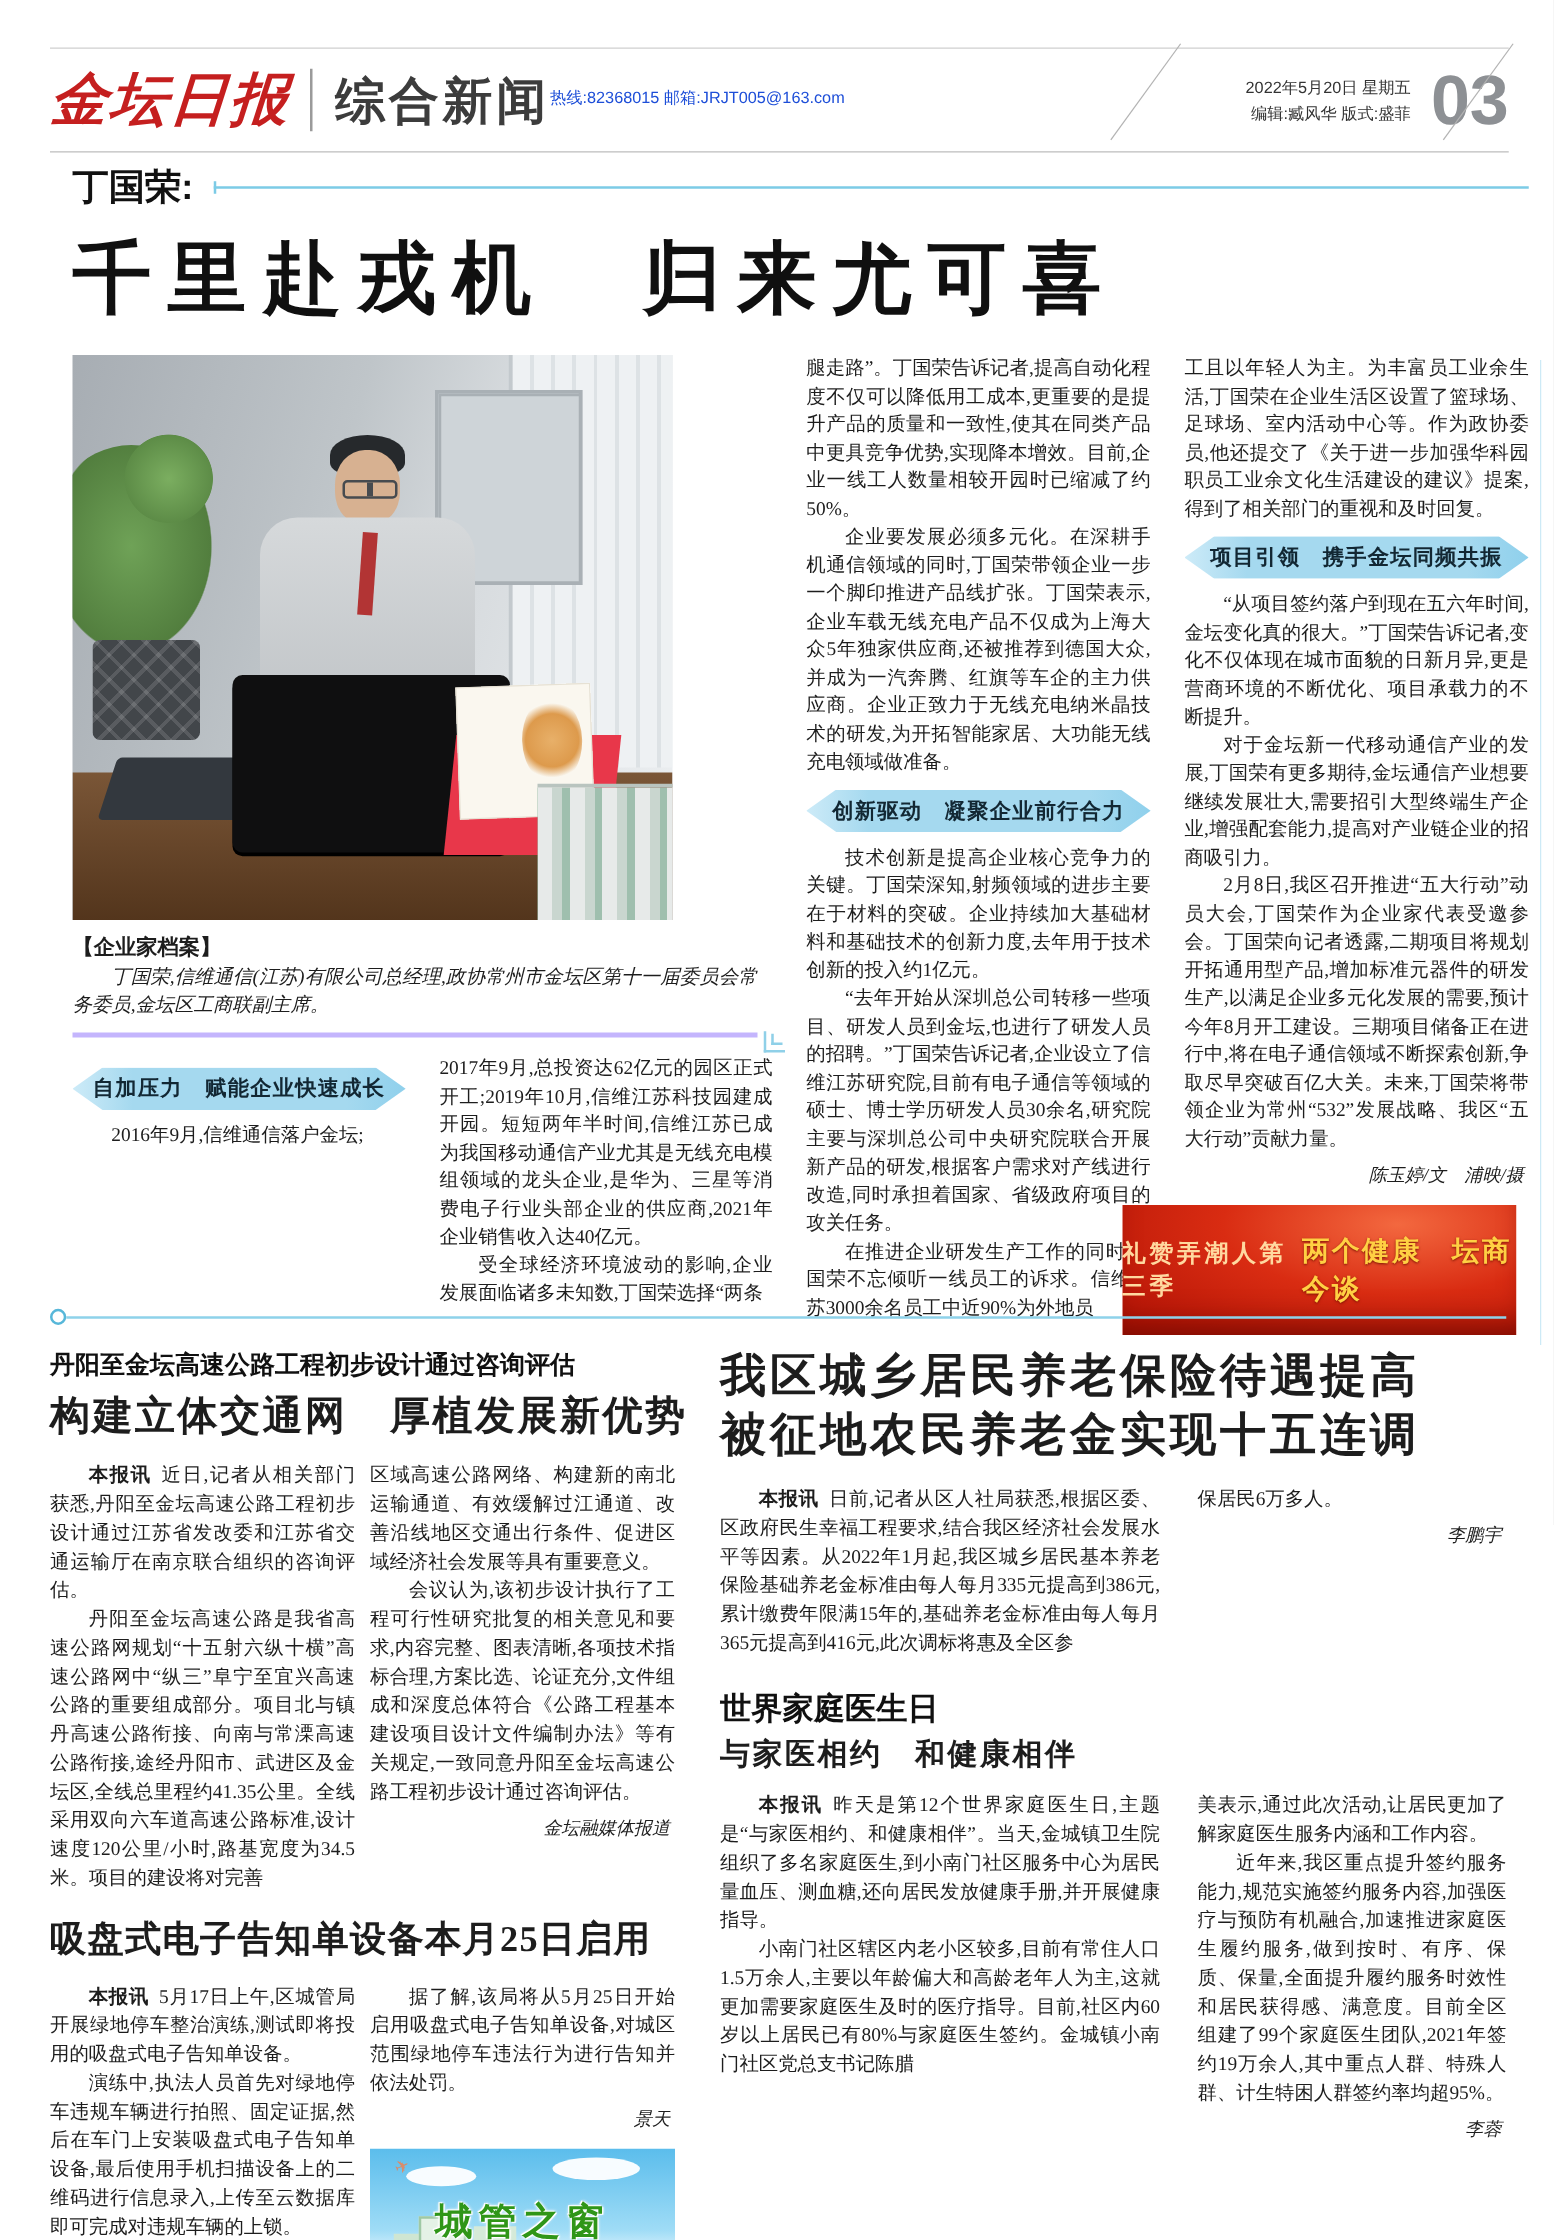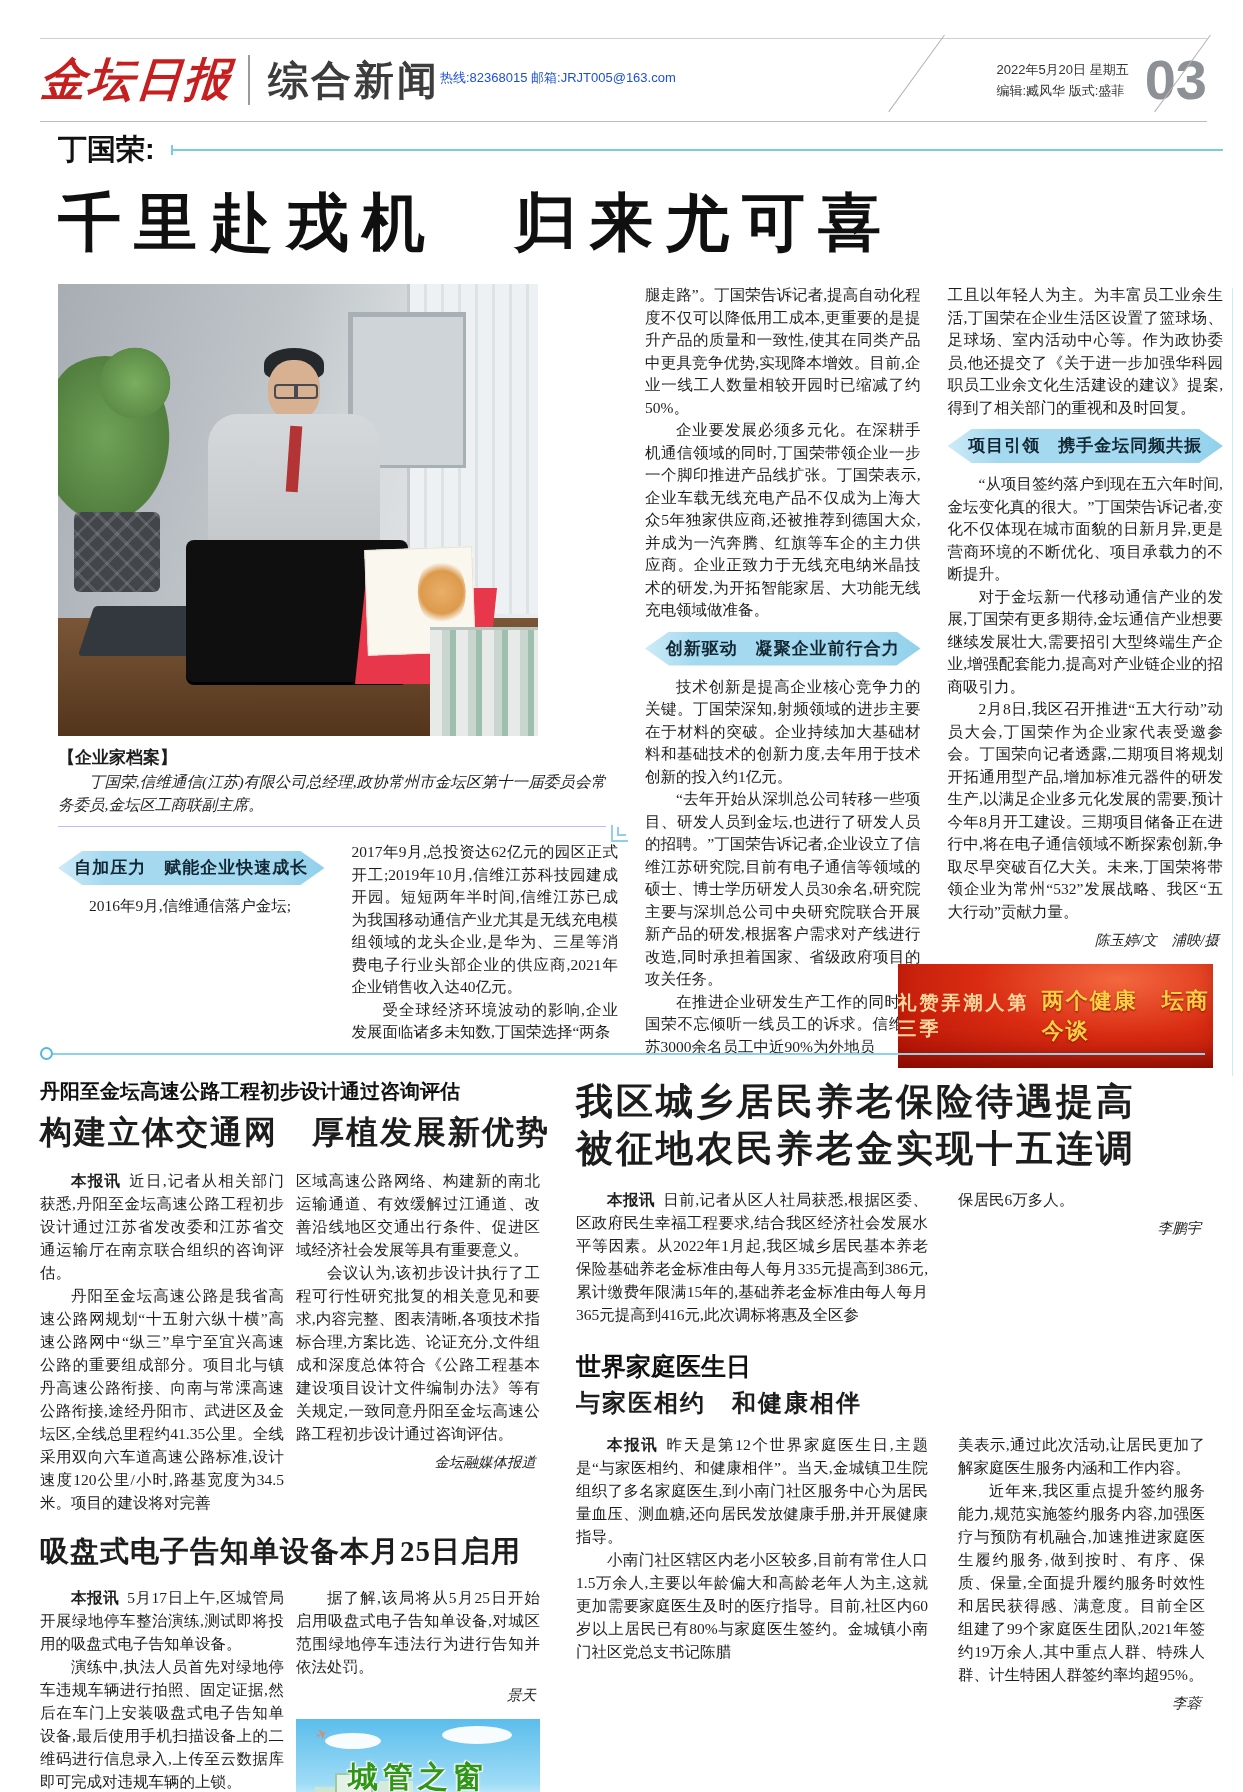--- a/index.html
+++ b/index.html
@@ -15,21 +15,21 @@
        display:flex;align-items:center;}
   .logo{font-family:"Liberation Serif",serif;font-weight:bold;font-style:italic;color:#c51f1f;
         font-size:46px;letter-spacing:2px;transform:skewX(-4deg);white-space:nowrap;}
   .vbar{width:2px;height:50px;background:#9a9a9a;margin:0 18px 0 16px;}
   .secwrap{display:flex;align-items:center;}
   .section{font-family:"Liberation Sans",sans-serif;font-weight:900;font-size:40px;color:#3c3c3c;letter-spacing:3px;white-space:nowrap;}
   .contact{font-family:"Liberation Sans",sans-serif;font-size:13px;color:#1d4ed8;white-space:nowrap;position:relative;top:-2px;}
   .hspacer{flex:1;}
   .diag{position:absolute;top:-4px;width:1px;height:95px;background:#b3b3b3;transform:rotate(36deg);transform-origin:top center;}
   .d1{right:262px;} .d2{right:-4px;}
-  .dates{text-align:left;font-family:"Liberation Sans",sans-serif;font-size:13px;color:#333;line-height:21px;margin-right:16px;white-space:nowrap;}
+  .dates{text-align:right;font-family:"Liberation Sans",sans-serif;font-size:13px;color:#333;line-height:21px;margin-right:16px;white-space:nowrap;}
   .pageno{font-family:"Liberation Sans",sans-serif;font-weight:bold;font-size:56px;color:#8d9094;line-height:1;}
 
   
   .lead{position:absolute;left:58px;top:130px;width:1165px;}
   .kickrow{display:flex;align-items:center;gap:16px;}
   .kick{font-family:"Liberation Sans",sans-serif;font-weight:bold;font-size:29px;color:#111;white-space:nowrap;}
   .kline{flex:1;height:2px;background:#7ccbe6;position:relative;}
   .kline::before{content:"";position:absolute;left:0;top:-4px;width:2px;height:10px;background:#7ccbe6;}
   h1.mainhead{margin:10px 0 0;font-family:"Liberation Serif",serif;font-weight:900;font-size:63px;
               letter-spacing:13px;color:#101010;white-space:nowrap;}
@@ -71,21 +71,21 @@
   .ph-laptop{position:absolute;left:128px;bottom:54px;width:222px;height:142px;background:#0f0f10;border-radius:8px;box-shadow:0 3px 0 #000;}
   .ph-calred{position:absolute;right:46px;bottom:52px;width:132px;height:96px;background:#e8374a;transform:skewX(-6deg);}
   .ph-calpage{position:absolute;right:64px;bottom:82px;width:108px;height:106px;background:#faf7ef;transform:rotate(-2deg);
               box-shadow:inset 0 0 0 1px #e6e1d4;}
   .ph-calpage::after{content:"";position:absolute;right:8px;top:10px;width:48px;height:70px;border-radius:50%;
               background:radial-gradient(circle,#e8b069 0%,#dd9a4c 50%,rgba(221,154,76,0) 70%);}
   .ph-books{position:absolute;right:-4px;bottom:0;width:112px;height:106px;border-top:3px solid #b9c4bf;
             background:repeating-linear-gradient(90deg,#e7eae9 0 12px,#c9d6cf 12px 20px,#9fbfae 20px 26px);}
 
   
-  .capbox{position:relative;width:548px;padding:10px 0 10px;border-bottom:1px solid #c4b5fd;}
+  .capbox{position:relative;width:548px;padding:10px 0 10px;border-bottom:4px solid #c4b5fd;}
   .captitle{font-weight:bold;font-size:17px;}
   .captext{font-style:italic;font-size:15.5px;line-height:26px;text-indent:2em;margin-top:2px;}
   .bracket{position:absolute;right:-22px;bottom:-16px;width:15px;height:15px;
            border-left:2px solid #8fd0e8;border-bottom:2px solid #8fd0e8;}
   .bracket::after{content:"";position:absolute;left:4px;bottom:4px;width:7px;height:7px;
            border-left:2px solid #8fd0e8;border-bottom:2px solid #8fd0e8;}
 
   .twocol{display:flex;gap:27px;margin-top:14px;}
   .tcol{flex:1;min-width:0;}
 

